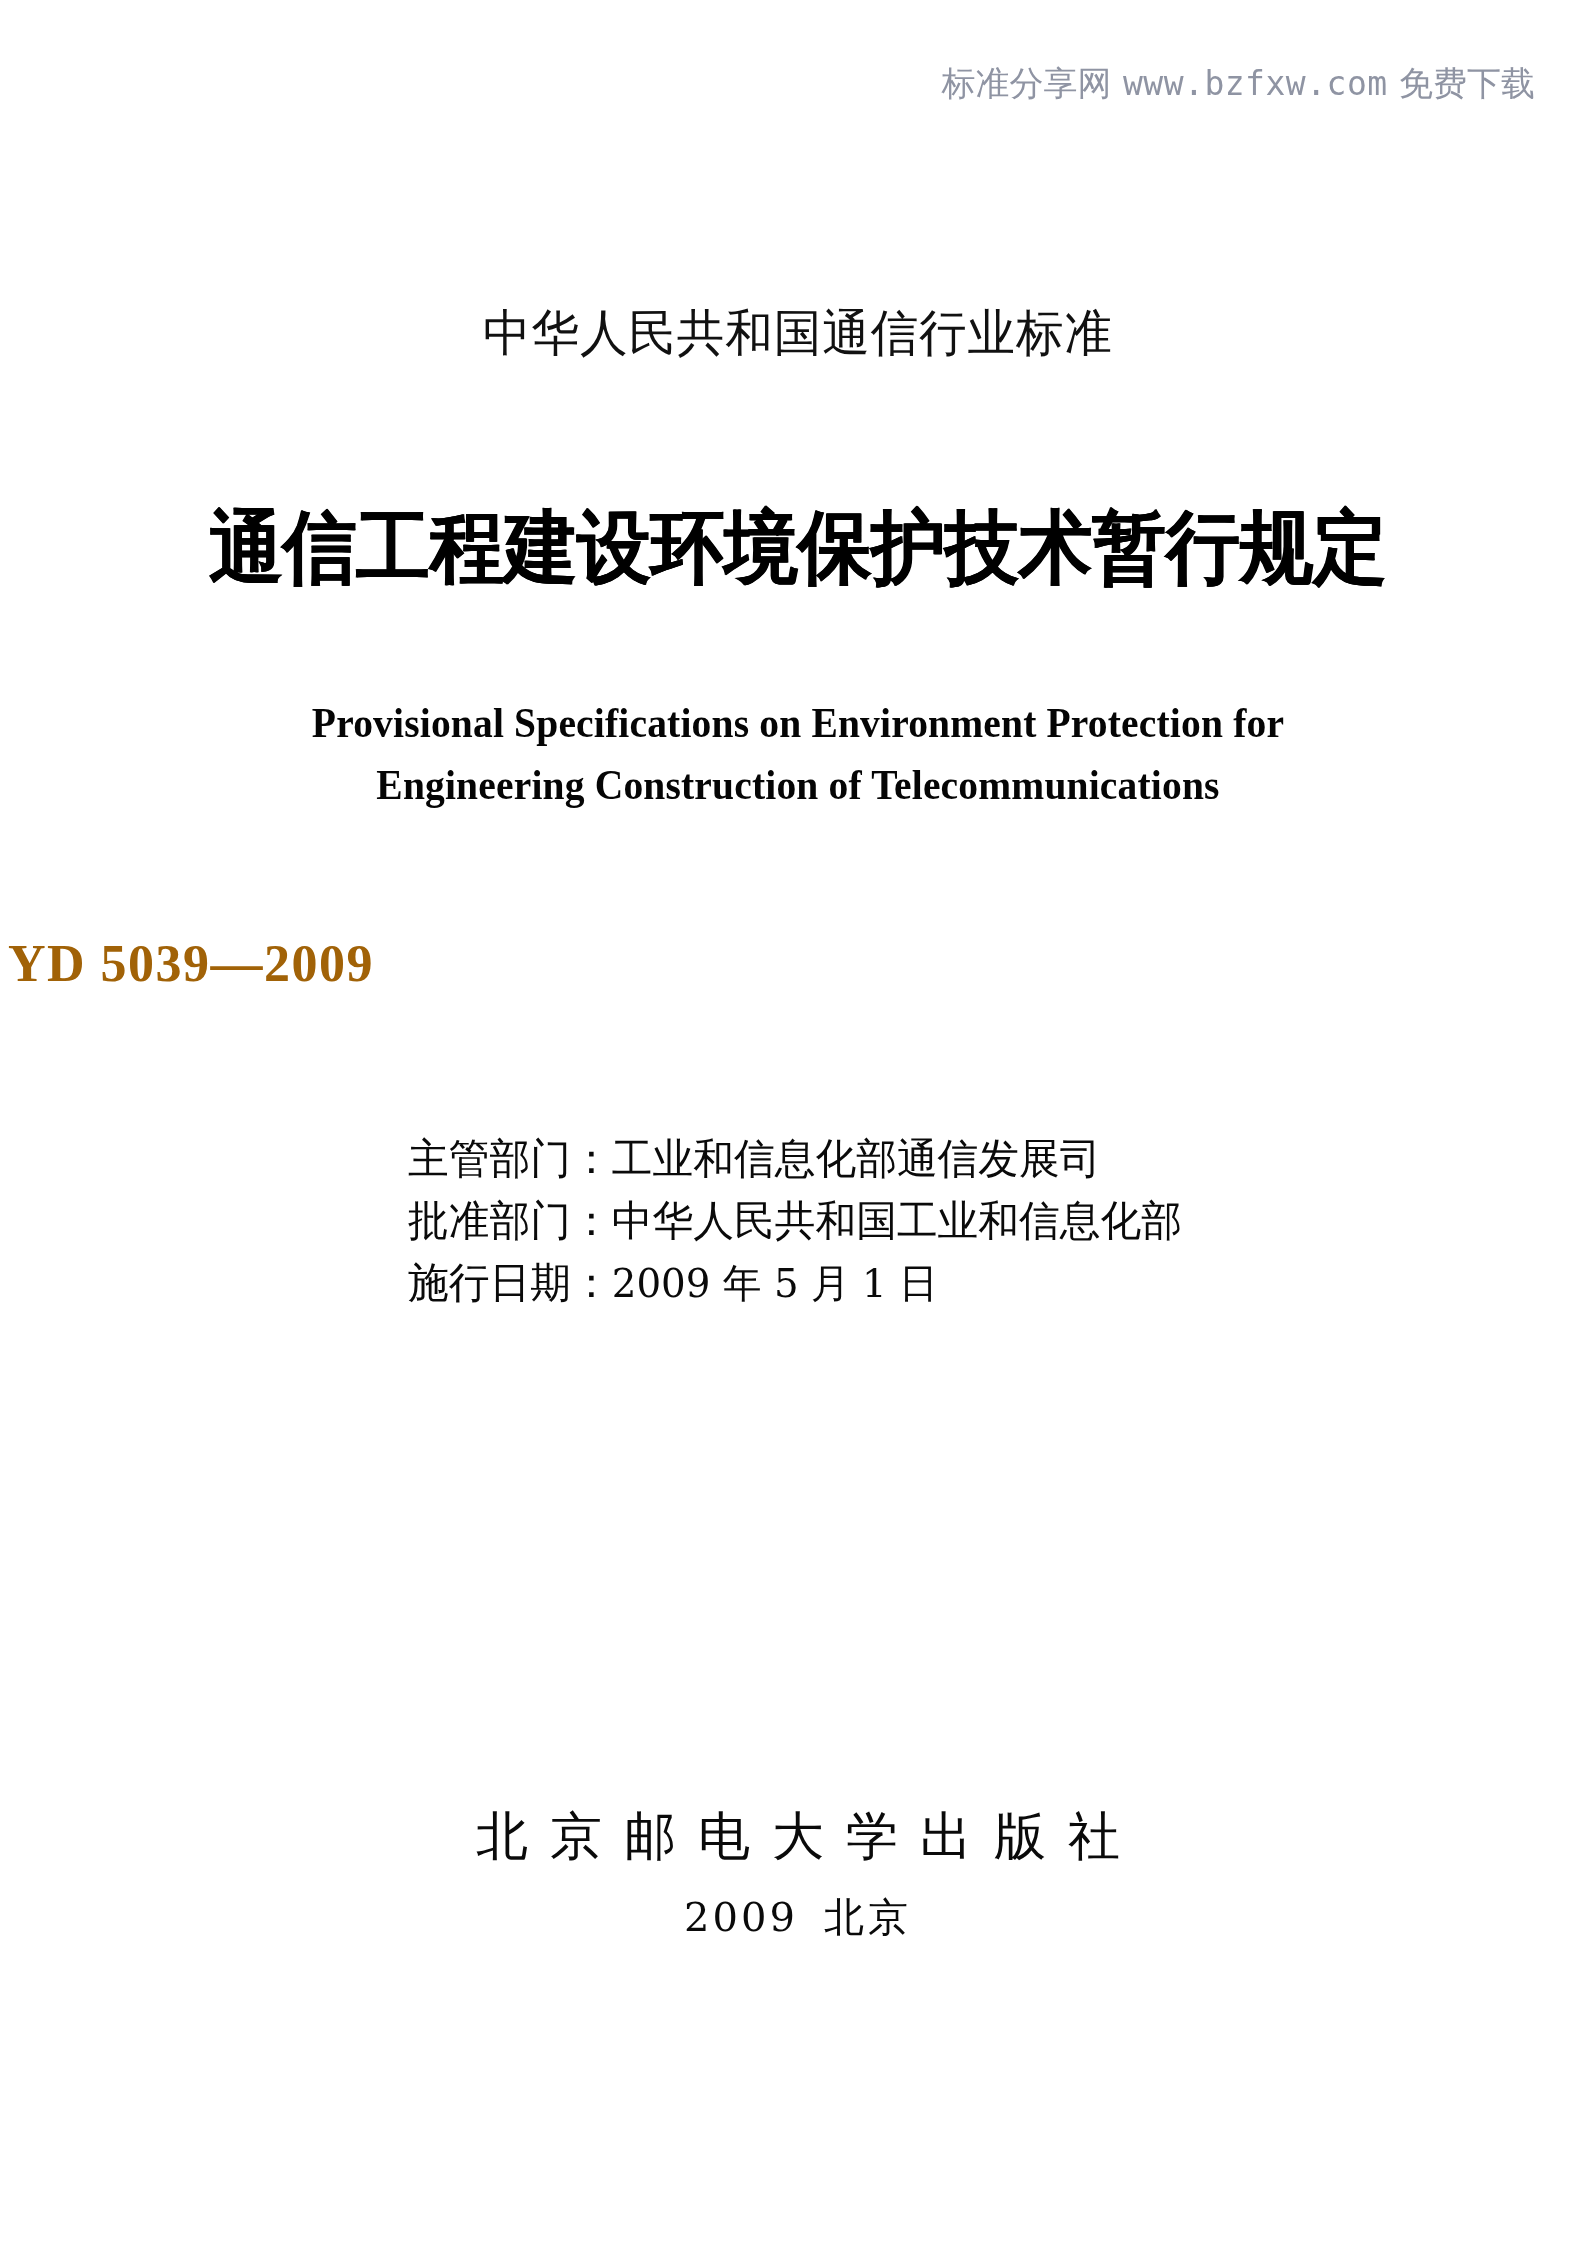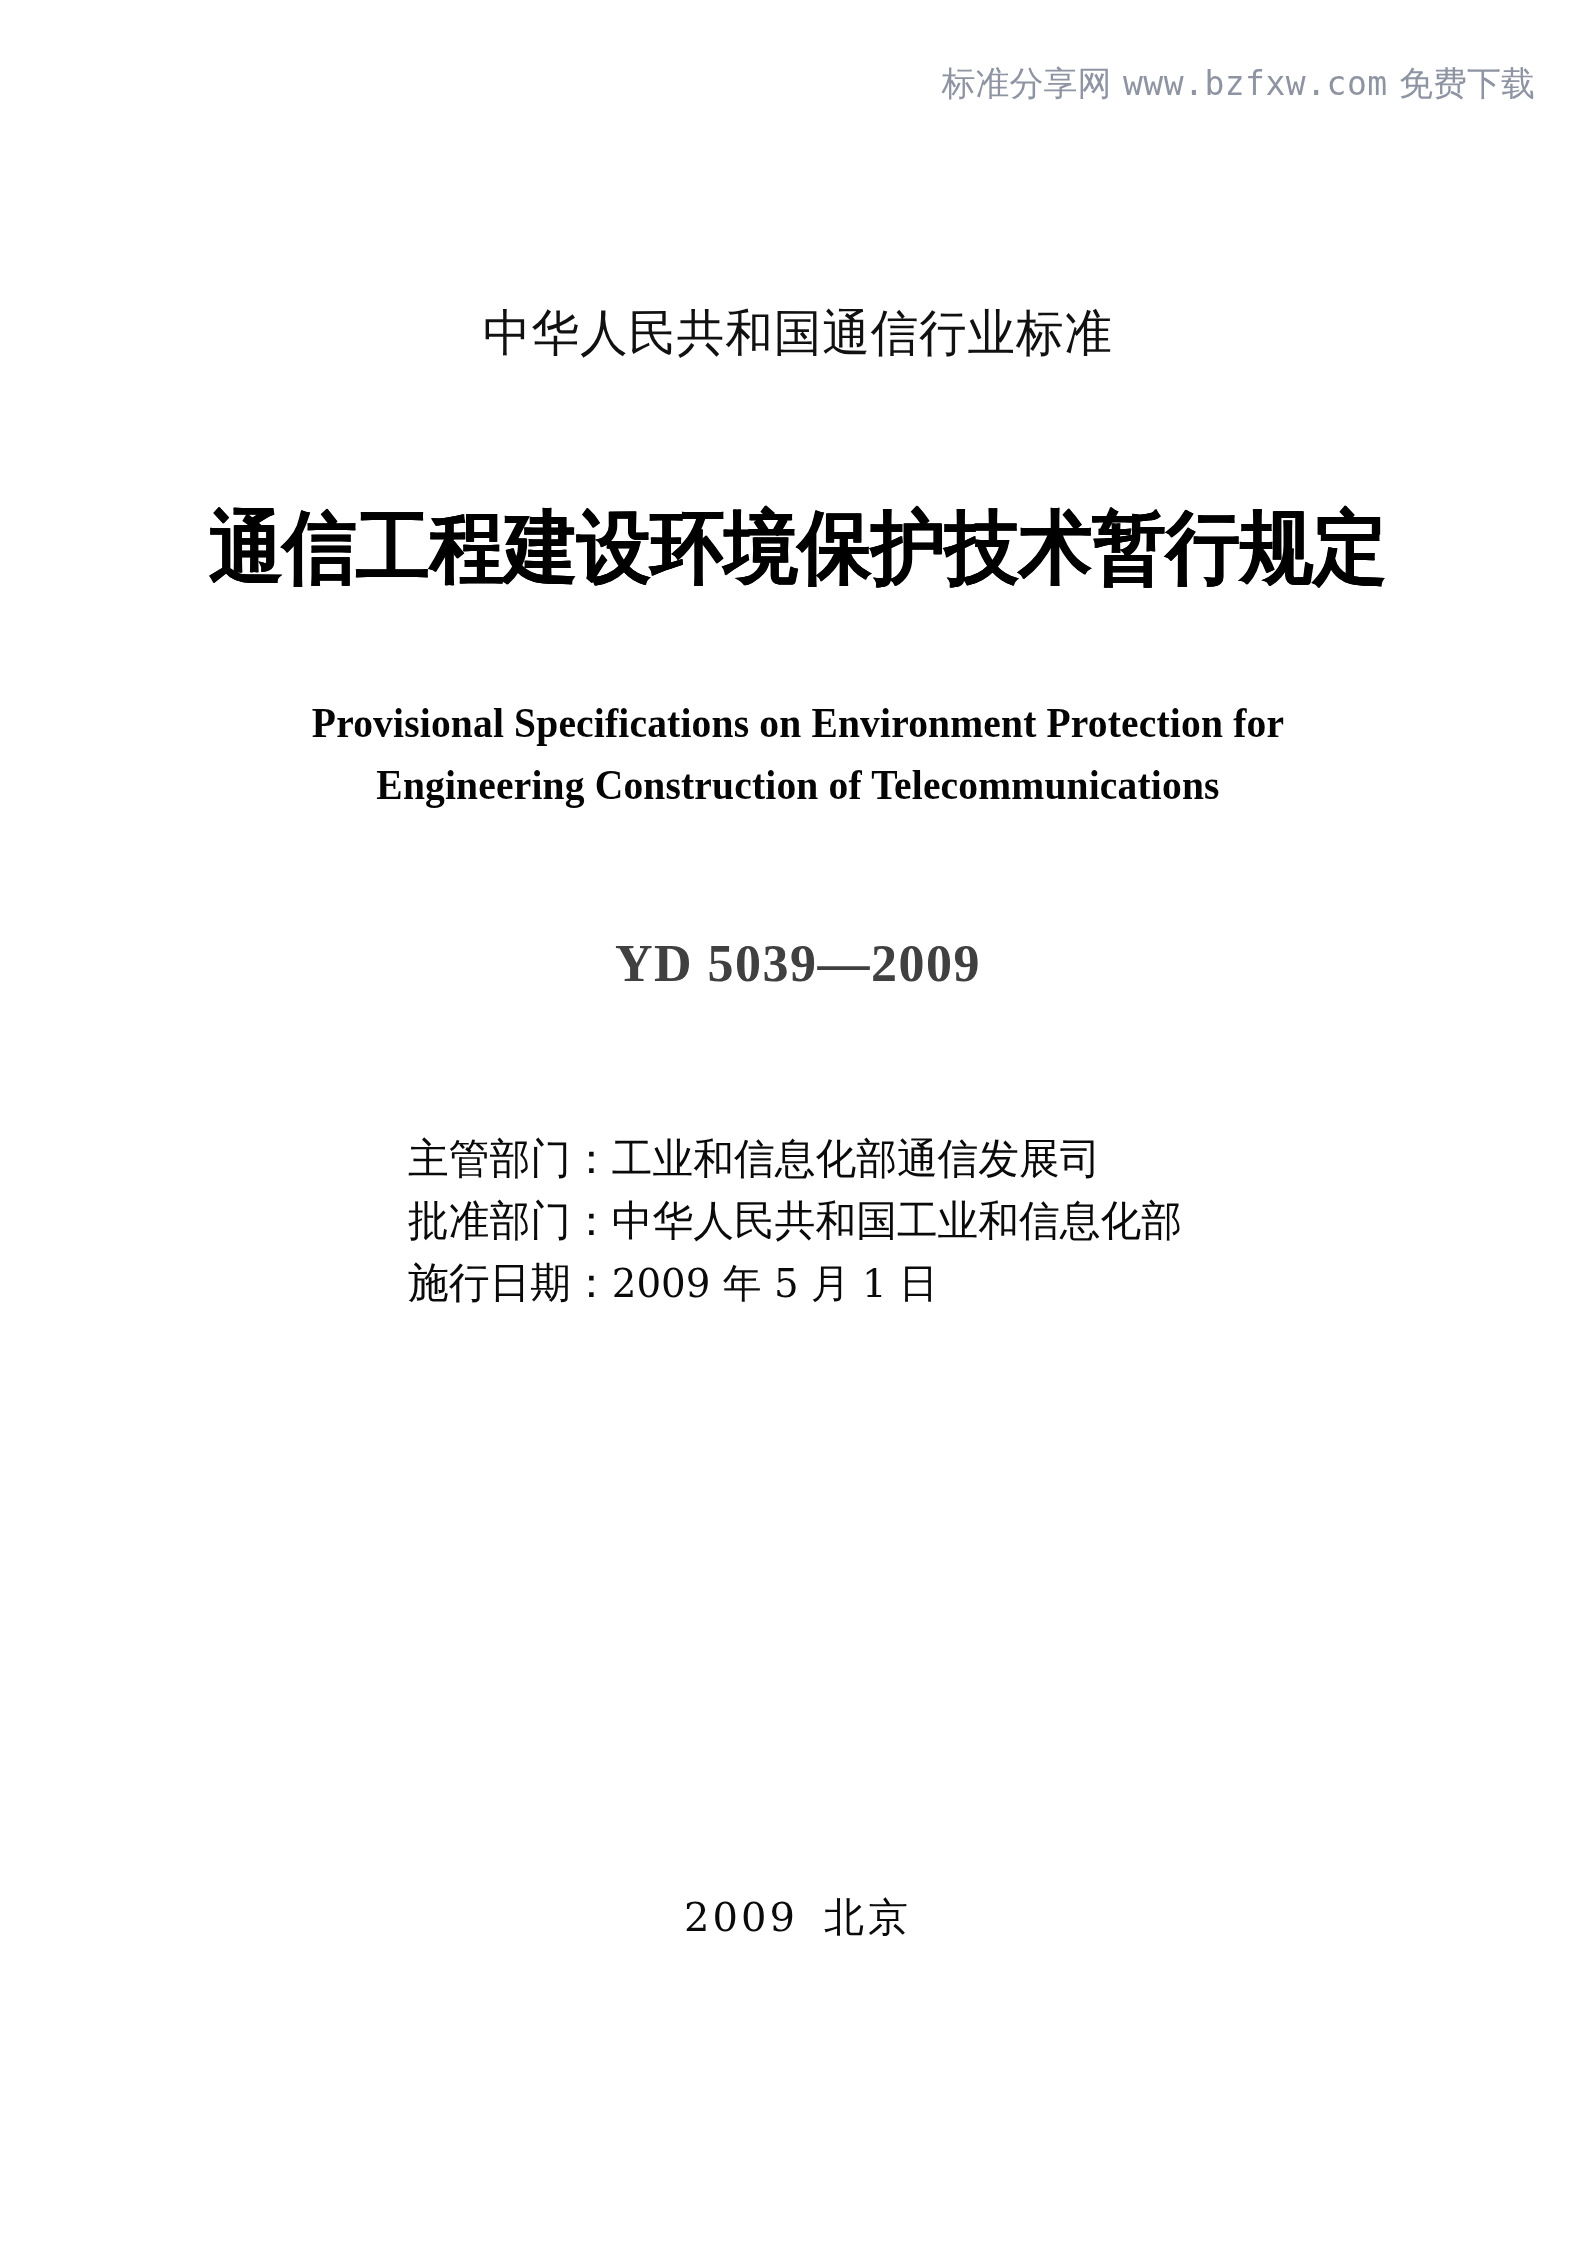--- a/index.html
+++ b/index.html
@@ -107,26 +107,26 @@
     transform-origin: center center;
   }
   .en-subtitle .en-line { display: block; }
 
   
   .std-number {
     position: absolute;
     top: 935px;
     left: 0;
     width: 1580px;
-    text-align: center;
+    text-align: left;
     font-family: "Liberation Serif", "DejaVu Serif", serif;
     font-weight: bold;
     font-size: 52px;
     line-height: 1.1;
-    color: #404040;
+    color: #a16207;
     letter-spacing: 1.5px;
   }
 
   
   .dept-block {
     position: absolute;
     top: 1128px;
     left: 400px;
     width: 1000px;
     text-align: left;
@@ -205,19 +205,20 @@
         <span class="dept-label">主管部门</span><span class="dept-colon">：</span><span class="dept-value">工业和信息化部通信发展司</span>
       </span>
       <span class="dept-line">
         <span class="dept-label">批准部门</span><span class="dept-colon">：</span><span class="dept-value">中华人民共和国工业和信息化部</span>
       </span>
       <span class="dept-line">
         <span class="dept-label">施行日期</span><span class="dept-colon">：</span><span class="dept-num">2009 年 5 月 1 日</span>
       </span>
     </div>
 
+    <div class="publisher">北京邮电大学出版社</div>
 
     <div class="pub-year">
       <span class="year-num">2009</span><span class="year-city">北京</span>
     </div>
 
   </div>
 </div>
 
 </body></html>

